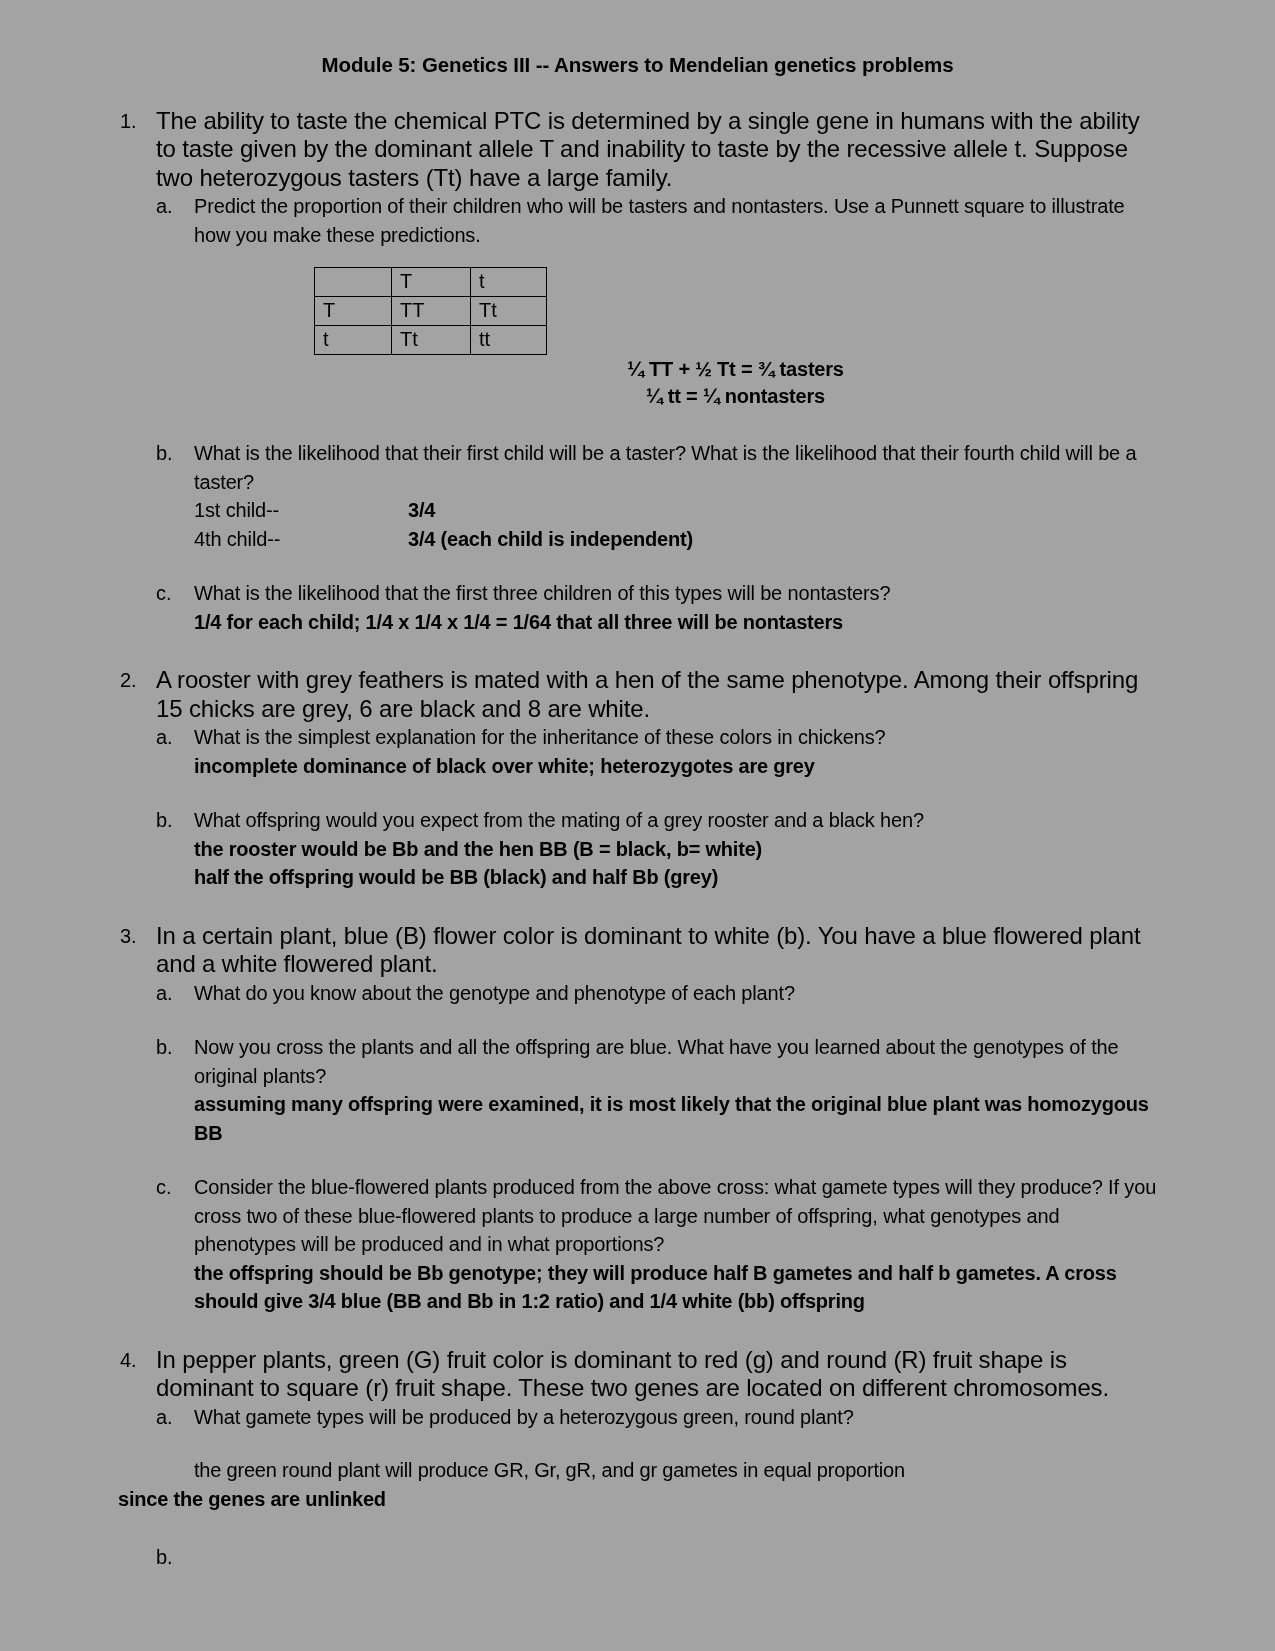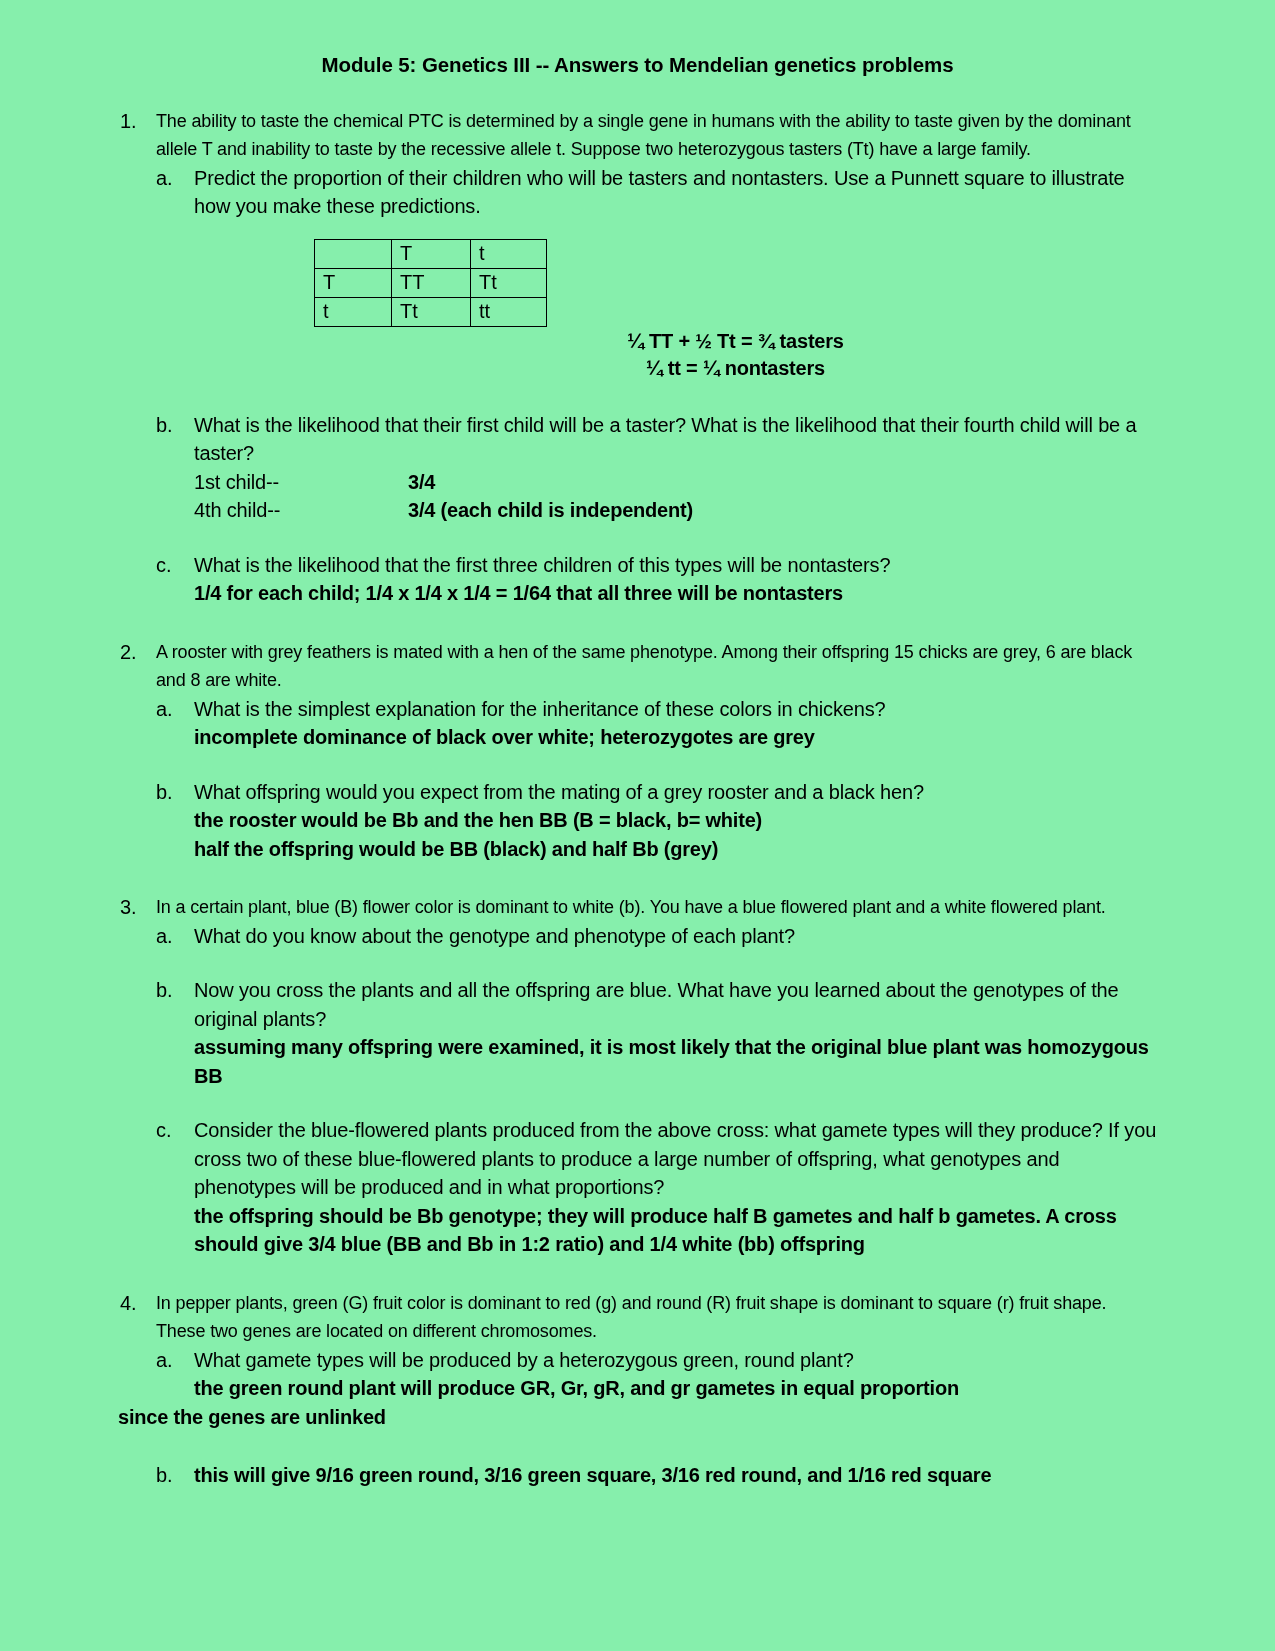--- a/index.html
+++ b/index.html
@@ -8,21 +8,21 @@
     background: #ffffff;
   }
   body {
     font-family: "Liberation Sans", sans-serif;
     color: #000000;
   }
   .page {
     position: relative;
     width: 1275px;
     height: 1651px;
-    background: #86efac;
+    background: #a3a3a3;
     box-sizing: border-box;
     padding: 52px 118px 0 118px;
     overflow: hidden;
   }
   .doc-title {
     text-align: center;
     font-size: 20.5px;
     font-weight: bold;
     letter-spacing: -0.1px;
     margin: 0 0 28px 0;
@@ -41,21 +41,21 @@
     flex: 0 0 auto;
     width: 38px;
     font-size: 20px;
     line-height: 28.5px;
     text-align: left;
     padding-left: 2px;
     box-sizing: border-box;
   }
   .q-text {
     flex: 1 1 auto;
-    font-size: 18px;
+    font-size: 24px;
     line-height: 28.5px;
     letter-spacing: -0.15px;
   }
   
   .sub-row {
     display: flex;
     align-items: flex-start;
     margin-left: 38px;
   }
   .sub-letter {
@@ -103,24 +103,25 @@
     font-weight: bold;
     font-size: 20px;
     line-height: 26px;
     letter-spacing: -0.2px;
     padding-left: 196px;
     margin-top: 1px;
     text-align: center;
   }
   
   .answer-hang-first {
-    font-weight: bold;
-    font-size: 20px;
-    line-height: 28.5px;
-    letter-spacing: -0.2px;
+    font-weight: normal;
+    font-size: 20px;
+    line-height: 28.5px;
+    letter-spacing: -0.2px;
+    margin-top: 25px;
   }
   .answer-hang-second {
     font-weight: bold;
     font-size: 20px;
     line-height: 28.5px;
     letter-spacing: -0.2px;
     margin-left: -76px;
   }
 </style>
 </head>
@@ -272,18 +273,17 @@
         <div class="answer-hang-first">the green round plant will produce GR, Gr, gR, and gr gametes in equal proportion</div>
         <div class="answer-hang-second">since the genes are unlinked</div>
       </div>
     </div>
 
     <div class="gap-lg"></div>
 
     <div class="sub-row">
       <div class="sub-letter">b.</div>
       <div class="sub-body">
-        <div class="answer">this will give 9/16 green round, 3/16 green square, 3/16 red round, and 1/16 red square</div>
       </div>
     </div>
   </div>
 
 </div>
 
 </body></html>

